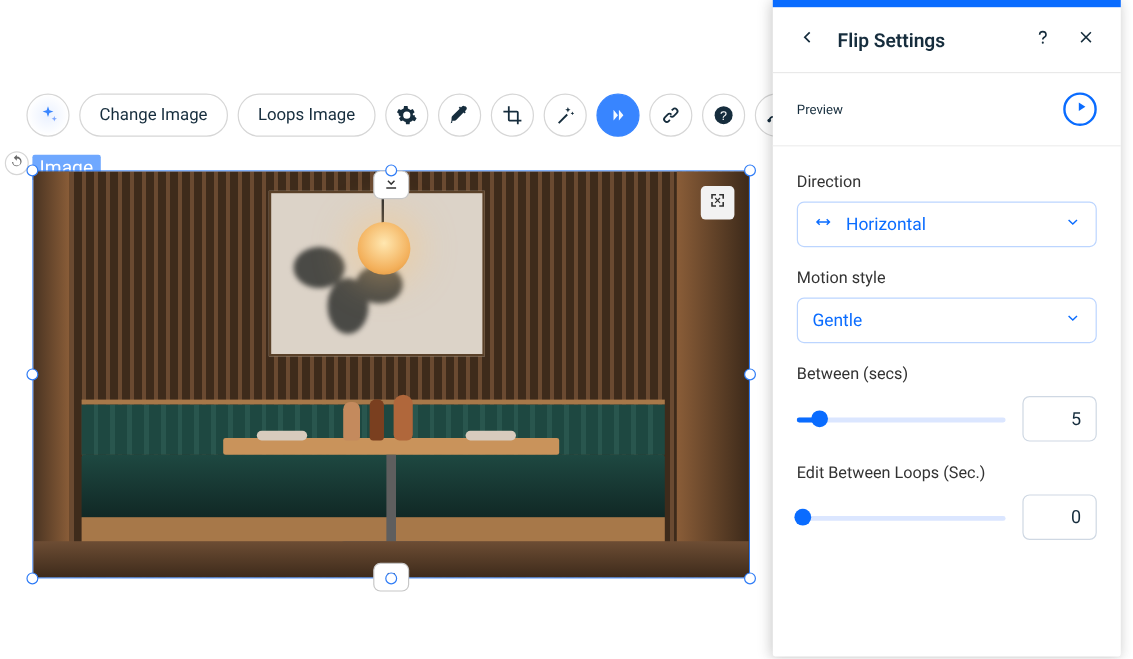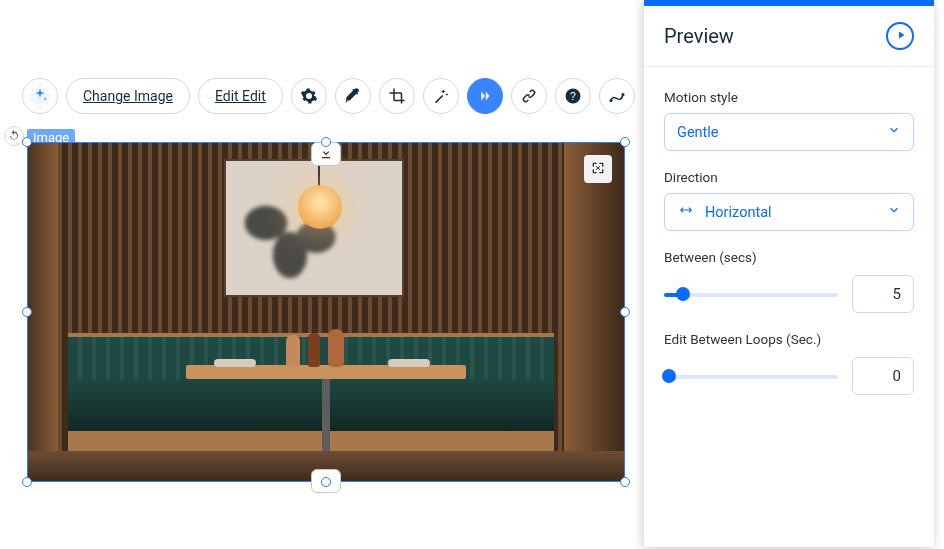--- a/index.html
+++ b/index.html
@@ -15,21 +15,20 @@
     }
 
     
     .toolbar {
       position: absolute;
       top: 78px;
       left: 22px;
       display: flex;
       align-items: flex-end;
       gap: 8px;
-      text-decoration: underline;
     }
     .tb-circ {
       width: 36px;
       height: 36px;
       border-radius: 50%;
       border: 1px solid #d6d6d6;
       background: #fff;
       display: flex;
       align-items: center;
       justify-content: center;
@@ -70,21 +69,21 @@
       align-items: center;
       justify-content: center;
       cursor: pointer;
     }
     .img-label {
       position: absolute;
       top: 129px;
       left: 27px;
       background: #6fa8ff;
       color: #fff;
-      font-size: 13px;
+      font-size: 16px;
       padding: 1px 6px;
       border-top-left-radius: 2px;
       border-top-right-radius: 2px;
     }
     .selection-box {
       position: absolute;
       top: 142px;
       left: 27px;
       width: 598px;
       height: 340px;
@@ -236,21 +235,21 @@
       display:flex; align-items:center; justify-content:center;
       cursor:pointer;
       color:#162d3d;
     }
 
     .panel-row {
       padding: 16px 20px;
       border-bottom:1px solid #eeeeee;
       display:flex; align-items:center; justify-content:space-between;
     }
-    .panel-row .label { font-size:20px; color:#162d3d; }
+    .panel-row .label { font-size:11px; color:#162d3d; }
     .preview-play {
       width:28px; height:28px; border:2px solid #0a6cff; border-radius:50%;
       display:flex; align-items:center; justify-content:center;
       cursor:pointer;
     }
     .preview-play svg { margin-left:2px;}
 
     .panel-body { padding: 4px 20px 20px; }
     .field { margin-top:18px; }
     .field-label { font-size:13.5px; color:#333; margin-bottom:8px; }
@@ -303,21 +302,21 @@
       <svg width="18" height="18" viewBox="0 0 24 24">
           <path fill="#3885ff" d="M12 2l1.5 4.5L18 8l-4.5 1.5L12 14l-1.5-4.5L6 8l4.5-1.5L12 2z"></path>
           <path fill="#7aa4ff" d="M19 13l.8 2.2L22 16l-2.2.8L19 19l-.8-2.2L16 16l2.2-.8L19 13z"></path>
         </svg>
     </span>
   </div>
   <div class="tb-pill">
     <span>Change Image</span>
   </div>
   <div class="tb-pill">
-    <span>Edit Edit</span>
+    <span>Loops Image</span>
   </div>
   <div class="tb-circ">
     <span class="tb-icon">
       <svg width="18" height="18" viewBox="0 0 24 24">
           <path fill="#162d3d" d="M12 8a4 4 0 100 8 4 4 0 000-8zm9 4c0 .6-.05 1.18-.15 1.74l2.05 1.6-2 3.46-2.42-.97a8.96 8.96 0 01-3 1.74l-.37 2.57h-4l-.37-2.57a8.96 8.96 0 01-3-1.74l-2.42.97-2-3.46 2.05-1.6A9.3 9.3 0 013 12c0-.6.05-1.18.15-1.74L1.1 8.66l2-3.46 2.42.97a8.96 8.96 0 013-1.74L8.89 1.86h4l.37 2.57a8.96 8.96 0 013 1.74l2.42-.97 2 3.46-2.05 1.6c.1.56.15 1.14.15 1.74z"></path>
         </svg>
     </span>
   </div>
   <div class="tb-circ">
     <span class="tb-icon">
@@ -437,64 +436,88 @@
   <div class="handle h-ml"></div>
   <div class="handle h-mr"></div>
   <div class="handle h-bl"></div>
   <div class="handle h-bm"></div>
   <div class="handle h-br"></div>
 </div>
 
 <div class="panel">
   <div class="panel-topbar"></div>
 
+  <div class="panel-header">
+    <div class="icon-btn">
+      <span>
+        <svg width="14" height="14" viewBox="0 0 24 24">
+            <path fill="none" stroke="#162d3d" stroke-width="2.4" d="M15 5l-7 7 7 7"></path>
+          </svg>
+      </span>
+    </div>
+    <div class="panel-title">Flip Settings</div>
+    <div class="icon-btn">
+      <span>
+        <svg width="16" height="16" viewBox="0 0 24 24">
+            <path fill="#162d3d" d="M12 17.5a1.3 1.3 0 110 2.6 1.3 1.3 0 010-2.6zM12 4a5 5 0 015 5c0 2-1.2 3-2.5 3.9-.9.6-1.5 1.1-1.5 2.1h-2c0-2 1.2-3 2.4-3.8.9-.6 1.6-1.1 1.6-2.2a3 3 0 10-6 0H7a5 5 0 015-5z"></path>
+          </svg>
+      </span>
+    </div>
+    <div class="icon-btn">
+      <span>
+        <svg width="14" height="14" viewBox="0 0 24 24">
+            <path fill="none" stroke="#162d3d" stroke-width="2.2" d="M5 5l14 14M19 5L5 19"></path>
+          </svg>
+      </span>
+    </div>
+  </div>
 
   <div class="panel-row">
     <div class="label">Preview</div>
     <div class="preview-play">
       <span>
         <svg width="12" height="12" viewBox="0 0 24 24">
             <path fill="#0a6cff" d="M8 5v14l11-7z"></path>
           </svg>
       </span>
     </div>
   </div>
 
   <div class="panel-body">
-
-    <div class="field">
-      <div class="field-label">Motion style</div>
-      <div class="select">
-        <span class="grow">Gentle</span>
-        <span class="chev">
-          <svg width="14" height="14" viewBox="0 0 24 24">
-              <path fill="none" stroke="#0a6cff" stroke-width="2" d="M6 9l6 6 6-6"></path>
-            </svg>
-        </span>
-      </div>
-    </div>
 
     <div class="field">
       <div class="field-label">Direction</div>
       <div class="select">
         <span>
           <svg width="18" height="14" viewBox="0 0 24 24">
               <path fill="none" stroke="#0a6cff" stroke-width="2" d="M3 12h18M7 8l-4 4 4 4M17 8l4 4-4 4"></path>
             </svg>
         </span>
         <span class="grow">Horizontal</span>
         <span class="chev">
           <svg width="14" height="14" viewBox="0 0 24 24">
               <path fill="none" stroke="#0a6cff" stroke-width="2" d="M6 9l6 6 6-6"></path>
             </svg>
         </span>
       </div>
     </div>
 
     <div class="field">
+      <div class="field-label">Motion style</div>
+      <div class="select">
+        <span class="grow">Gentle</span>
+        <span class="chev">
+          <svg width="14" height="14" viewBox="0 0 24 24">
+              <path fill="none" stroke="#0a6cff" stroke-width="2" d="M6 9l6 6 6-6"></path>
+            </svg>
+        </span>
+      </div>
+    </div>
+
+    <div class="field">
       <div class="field-label">Between (secs)</div>
       <div class="slider-row">
         <div class="slider">
           <div class="slider-track"></div>
           <div class="slider-track fill" style="width:11%;"></div>
           <div class="slider-thumb" style="left:calc(11% - 7px);"></div>
         </div>
         <div class="num-box">
           <span>5</span>
         </div>

